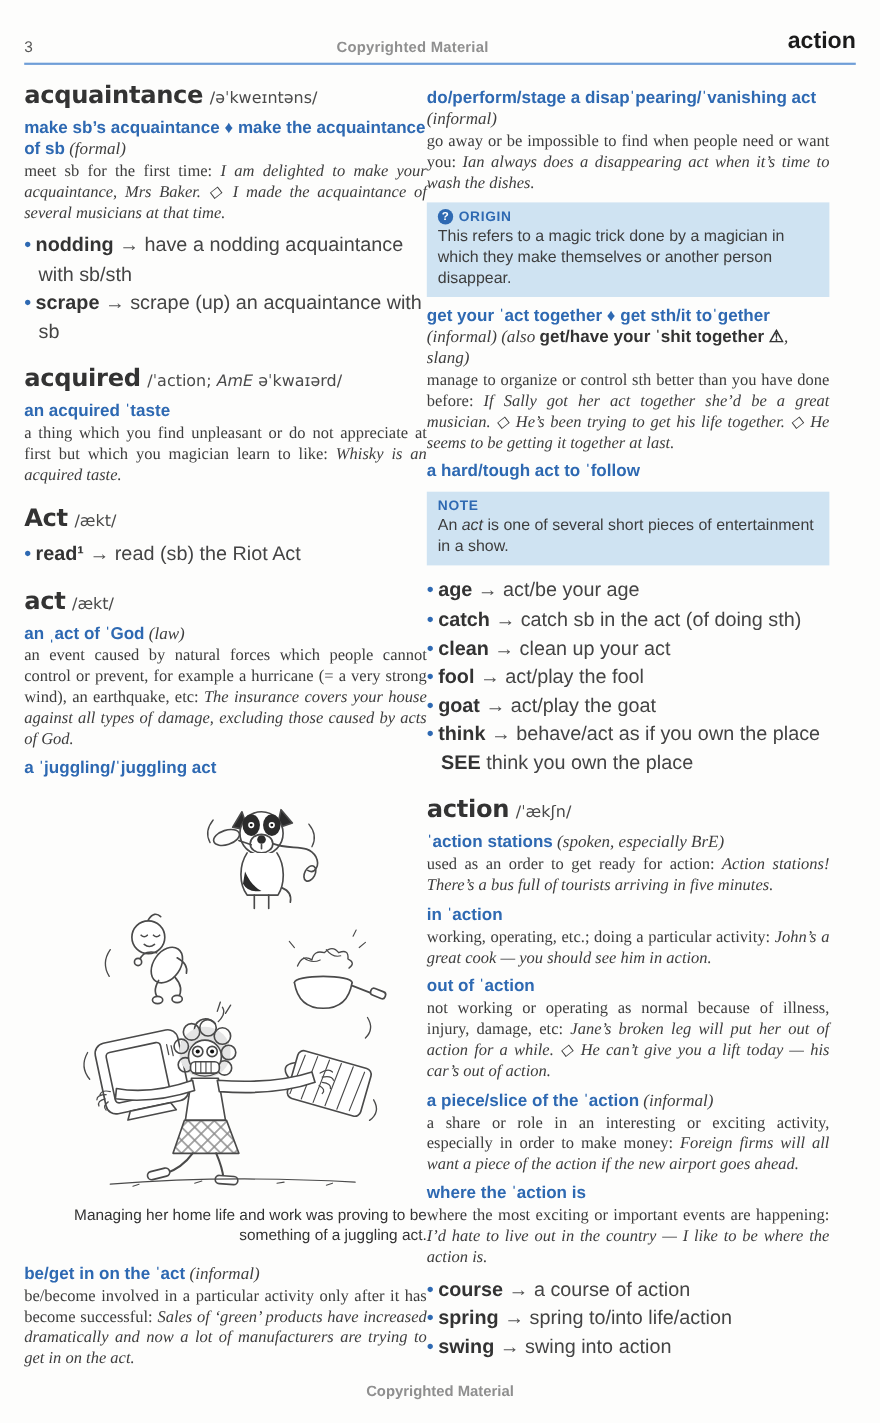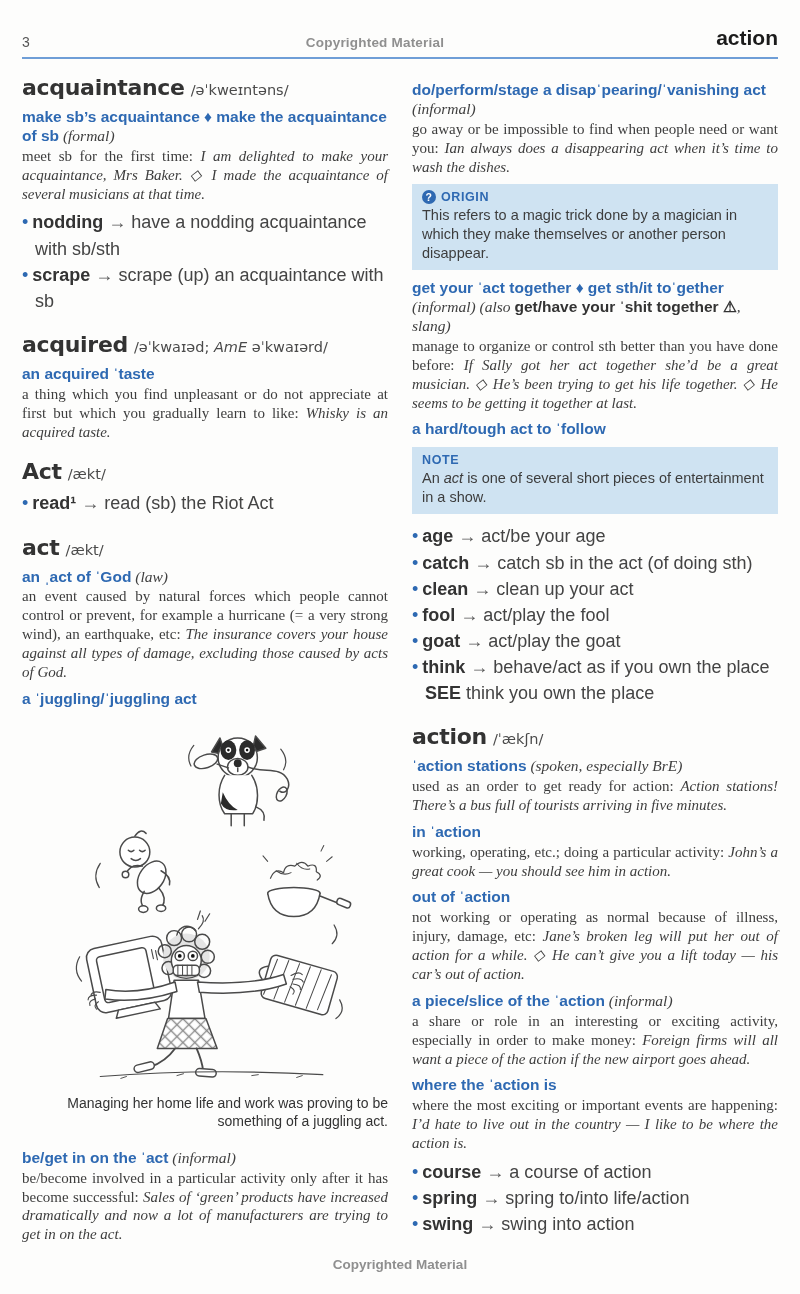--- a/index.html
+++ b/index.html
@@ -14,21 +14,21 @@
   .page { position:relative; height:100%; padding:26px 22px 0 22px; }
 
   
   .hdr { display:flex; align-items:flex-end; }
   .pnum  { width:70px; font-size:14px; color:#555; }
   .wm    { flex:1; text-align:center; font-size:13.5px; font-weight:bold; color:#8f8f8f; letter-spacing:.2px; }
   .rhead { width:120px; text-align:right; font-size:21px; font-weight:bold; color:#1b1b1b; }
   .rule  { border-top:2px solid #6f9ed7; margin:7px 0 14px; }
 
   
-  .cols { display:flex; gap:24px; }
+  .cols { display:flex; }
   .col  { width:366px; }
 
   
   .headword { margin:18px 0 3px; }
   .col > .headword:first-child { margin-top:2px; }
   .hw   { font-family:"DejaVu Sans", sans-serif; font-weight:bold; font-size:22px; color:#333; letter-spacing:-.3px; }
   .pron { font-family:"DejaVu Sans", sans-serif; font-size:14.5px; color:#4a4a4a; margin-left:6px; }
   .pron .seg-i { font-style:italic; }
 
   
@@ -81,23 +81,23 @@
 
   <div class="cols">
     <div class="col">
         <div class="headword"><span class="hw">acquaintance</span><span class="pron"><span class="seg-t">/əˈkweɪntəns/</span></span></div>
         <h3 class="idiom"><span class="seg-h">make sb’s acquaintance ♦ make the acquaintance of sb</span><span class="seg-i"> (formal)</span></h3>
         <p class="def"><span class="seg-t">meet sb for the first time: </span><span class="seg-i">I am delighted to make your acquaintance, Mrs Baker. ◇ I made the acquaintance of several musicians at that time.</span></p>
         <div class="bullets">
           <div class="bullet"><span class="dot">•</span><span class="bword">nodding</span><span class="arrow"> → </span><span class="seg-t">have a nodding acquaintance with sb/sth</span></div>
           <div class="bullet"><span class="dot">•</span><span class="bword">scrape</span><span class="arrow"> → </span><span class="seg-t">scrape (up) an acquaintance with sb</span></div>
         </div>
-        <div class="headword"><span class="hw">acquired</span><span class="pron"><span class="seg-t">/əˈkwaɪəd; </span><span class="seg-i">AmE</span><span class="seg-t"> əˈkwaɪərd/</span></span></div>
+        <div class="headword"><span class="hw">acquired</span><span class="pron"><span class="seg-t">/ˈaction; </span><span class="seg-i">AmE</span><span class="seg-t"> əˈkwaɪərd/</span></span></div>
         <h3 class="idiom"><span class="seg-h">an acquired ˈtaste</span></h3>
-        <p class="def"><span class="seg-t">a thing which you find unpleasant or do not appreciate at first but which you gradually learn to like: </span><span class="seg-i">Whisky is an acquired taste.</span></p>
+        <p class="def"><span class="seg-t">a thing which you find unpleasant or do not appreciate at first but which you magician learn to like: </span><span class="seg-i">Whisky is an acquired taste.</span></p>
         <div class="headword"><span class="hw">Act</span><span class="pron"><span class="seg-t">/ækt/</span></span></div>
         <div class="bullets">
           <div class="bullet"><span class="dot">•</span><span class="bword">read¹</span><span class="arrow"> → </span><span class="seg-t">read (sb) the Riot Act</span></div>
         </div>
         <div class="headword"><span class="hw">act</span><span class="pron"><span class="seg-t">/ækt/</span></span></div>
         <h3 class="idiom"><span class="seg-h">an ˌact of ˈGod</span><span class="seg-i"> (law)</span></h3>
         <p class="def"><span class="seg-t">an event caused by natural forces which people cannot control or prevent, for example a hurricane (= a very strong wind), an earthquake, etc: </span><span class="seg-i">The insurance covers your house against all types of damage, excluding those caused by acts of God.</span></p>
         <h3 class="idiom"><span class="seg-h">a ˈjuggling/ˈjuggling act</span></h3>
         <div class="figure">
   <svg viewBox="0 0 340 390" width="318" height="365" aria-hidden="true">

